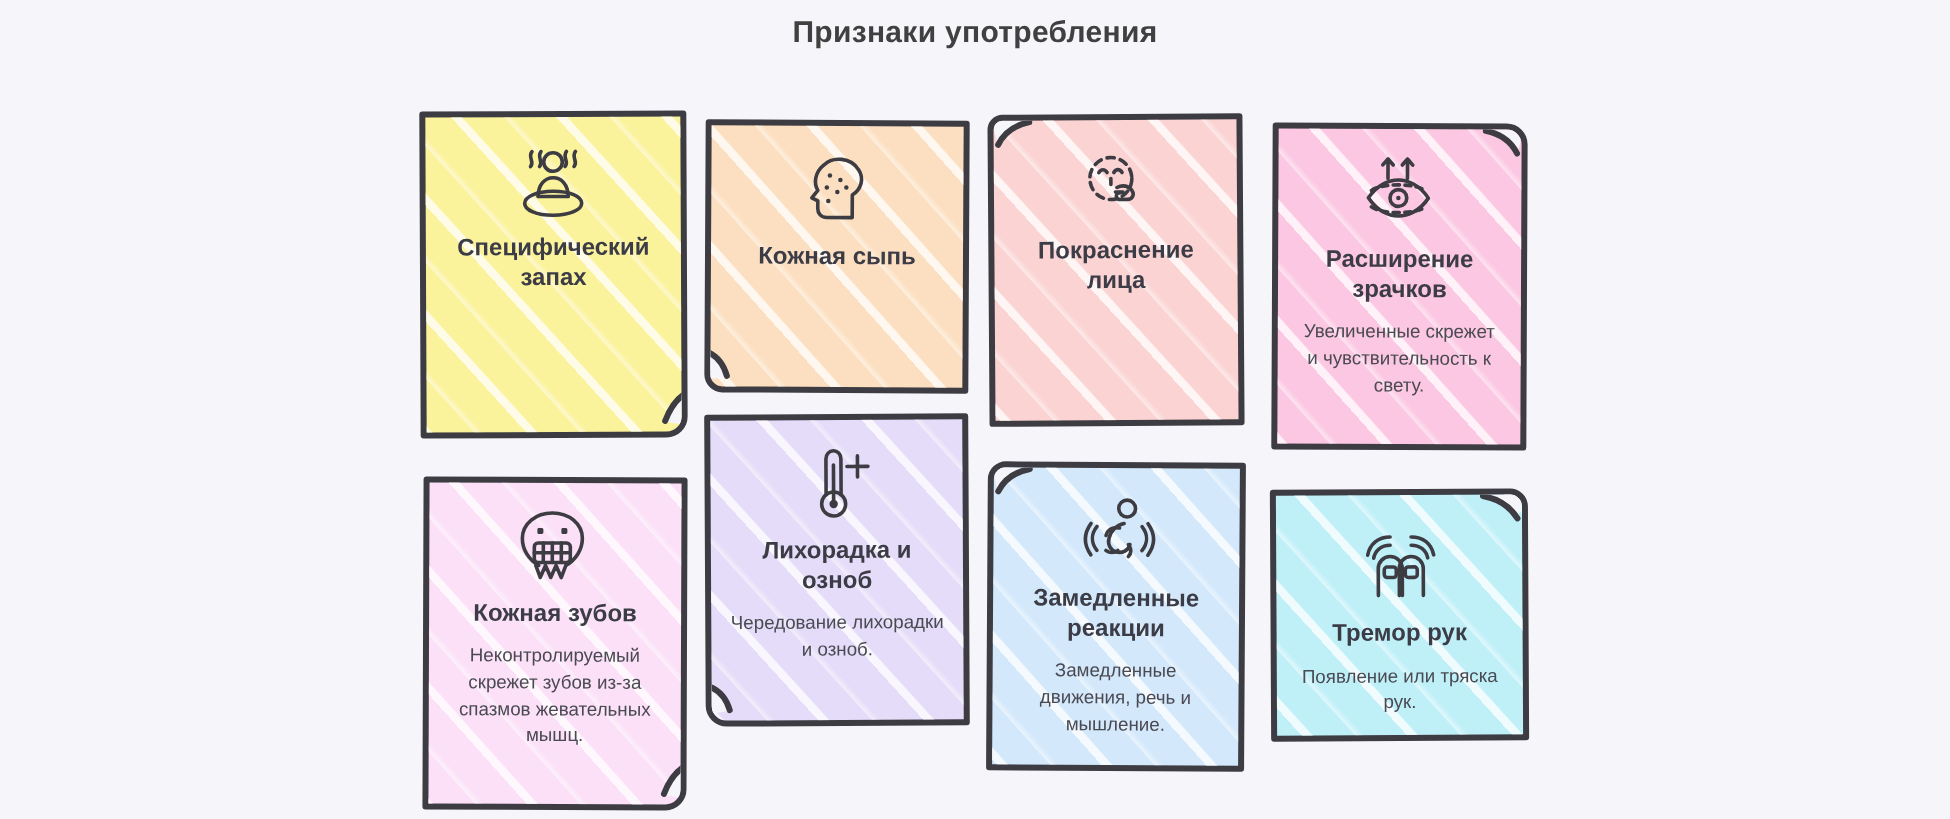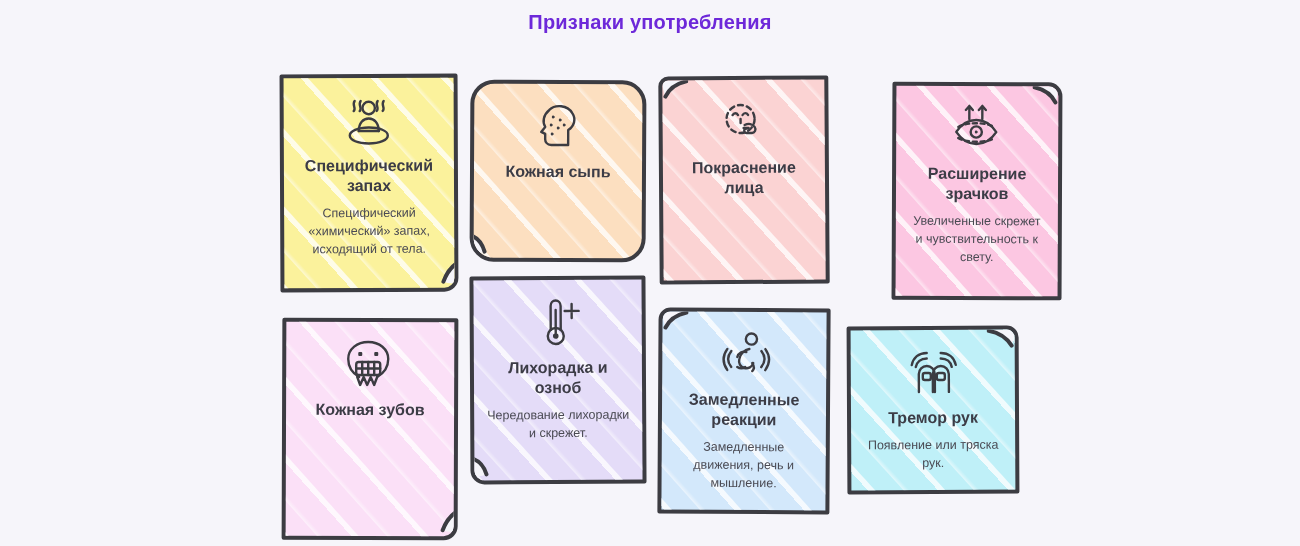--- a/index.html
+++ b/index.html
@@ -17,21 +17,21 @@
   }
 
   #page-title {
     position: absolute;
     top: 11px;
     left: 0;
     width: 1300px;
     text-align: center;
     font-size: 20px;
     font-weight: bold;
-    color: #6d28d9;
+    color: #404040;
     letter-spacing: 0.2px;
   }
 
   .board {
     position: absolute;
     left: 0;
     top: 0;
     width: 1300px;
     height: 384px;
   }
@@ -119,27 +119,27 @@
   #card-pupils     { left:848px; top:82px;  width:170px; height:218px;
                      background:#fcc7e2; border-radius:2px 14px 2px 2px; }
 
   #card-teeth      { left:282px; top:318px; width:176px; height:222px;
                      background:#fbe0f7; border-radius:2px 2px 14px 2px; }
   #card-fever      { left:470px; top:276px; width:176px; height:208px;
                      background:#e4dcf8; border-radius:2px 2px 2px 14px; }
   #card-slow       { left:658px; top:308px; width:172px; height:206px;
                      background:#d3e8fb; border-radius:12px 2px 2px 2px; }
   #card-tremor     { left:847px; top:326px; width:172px; height:168px;
-                     background:#bff0f8; border-radius:2px 12px 2px 2px; }
+                     background:#bff0f8; border-radius:2px 12px 2px 2px;justify-content:flex-end; }
 
   
   #card-odor   { transform: rotate(-0.25deg); }
-  #card-rash   { transform: rotate(0.3deg); border-radius: 24px; }
+  #card-rash   { transform: rotate(0.3deg); }
   #card-flush  { transform: rotate(-0.4deg); }
-  #card-pupils { transform: rotate(0.25deg); margin-left: 44px; }
+  #card-pupils { transform: rotate(0.25deg); }
   #card-teeth  { transform: rotate(0.2deg); }
   #card-fever  { transform: rotate(-0.3deg); }
   #card-slow   { transform: rotate(0.35deg); }
   #card-tremor { transform: rotate(-0.3deg); }
 </style>
 </head>
 <body>
 
 <div id="page-title">Признаки употребления</div>
 
@@ -165,21 +165,20 @@
 
           <circle cx="28" cy="13" r="6.2"></circle>
 
           <path d="M18 36 C18 28 22.5 23.5 28 23.5 C33.5 23.5 38 28 38 36"></path>
           <path d="M18 36 L38 36"></path>
 
           <path d="M28 32.5 C17 32.5 9 36 9 40.5 C9 45 17 48.5 28 48.5 C39 48.5 47 45 47 40.5 C47 36 39 32.5 28 32.5 Z" stroke-width="2.4"></path>
         </svg>
       </div>
       <div class="card-title">Специфический запах</div>
-      <div class="card-desc">Специфический «химический» запах, исходящий от тела.</div>
     </div>
   </div>
 
   <div class="card" id="card-rash">
     <div class="hatch"></div>
     <div class="curl" style="left:-2px;bottom:-2px;">
       <svg width="26" height="26" viewBox="0 0 26 26">
         <path d="M0 4 C6 8 10 14 13 22 C8 24 3 24 0 24 Z" fill="#f6f5fa"></path>
         <path d="M0 6 C7 9 11 15 13 22" stroke="#3c3c42" stroke-width="4" fill="none" stroke-linecap="round"></path>
       </svg>
@@ -277,20 +276,21 @@
           <rect x="32" y="13" width="4" height="4" rx="1" fill="#3c3c42" stroke="none"></rect>
 
           <rect x="14" y="23" width="24" height="13" rx="2.5"></rect>
           <path d="M14 29.5 L38 29.5"></path>
           <path d="M20 23 L20 36 M26 23 L26 36 M32 23 L32 36"></path>
 
           <path d="M15 38 L18 46 L21.5 38 L25 46 L28.5 38 L32 46 L35 38"></path>
         </svg>
       </div>
       <div class="card-title">Кожная зубов</div>
+      <div class="card-desc">Неконтролируемый скрежет зубов из-за спазмов жевательных мышц.</div>
     </div>
   </div>
 
   <div class="card" id="card-fever">
     <div class="hatch"></div>
     <div class="curl" style="left:-2px;bottom:-2px;">
       <svg width="28" height="26" viewBox="0 0 28 26">
         <path d="M0 4 C7 8 11 14 14 22 C9 24 3 24 0 24 Z" fill="#f6f5fa"></path>
         <path d="M0 6 C8 9 12 15 14 22" stroke="#3c3c42" stroke-width="4" fill="none" stroke-linecap="round"></path>
       </svg>
@@ -302,21 +302,21 @@
           <path d="M21 34 L21 10 C21 6.8 23.2 4.5 26 4.5 C28.8 4.5 31 6.8 31 10 L31 34"></path>
 
           <circle cx="26" cy="40" r="8"></circle>
           <circle cx="26" cy="40" r="2.8" fill="#3c3c42" stroke="none"></circle>
           <path d="M26 37 L26 14" stroke-width="2.4"></path>
 
           <path d="M42 8 L42 22 M35 15 L49 15"></path>
         </svg>
       </div>
       <div class="card-title">Лихорадка и озноб</div>
-      <div class="card-desc">Чередование лихорадки и скрежет.</div>
+      <div class="card-desc">Чередование лихорадки и озноб.</div>
     </div>
   </div>
 
   <div class="card" id="card-slow">
     <div class="hatch"></div>
     <div class="curl" style="left:-2px;top:-2px;">
       <svg width="28" height="26" viewBox="0 0 28 26">
         <path d="M2 2 L26 2 C16 4 9 9 5 18 C3 13 2 7 2 2 Z" fill="#f6f5fa"></path>
         <path d="M26 3 C16 5 9 10 5 18" stroke="#3c3c42" stroke-width="4" fill="none" stroke-linecap="round"></path>
       </svg>

